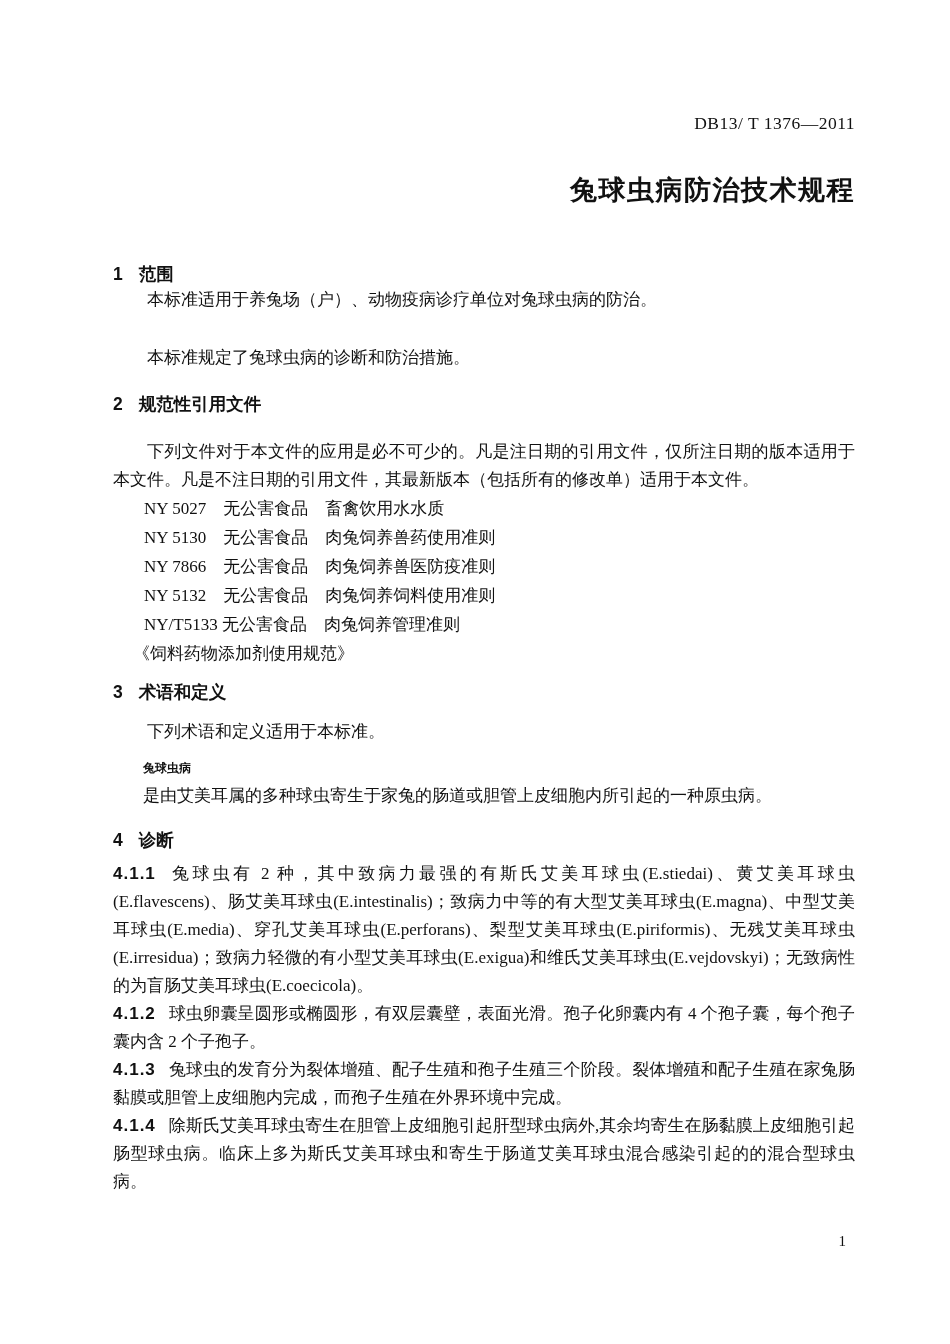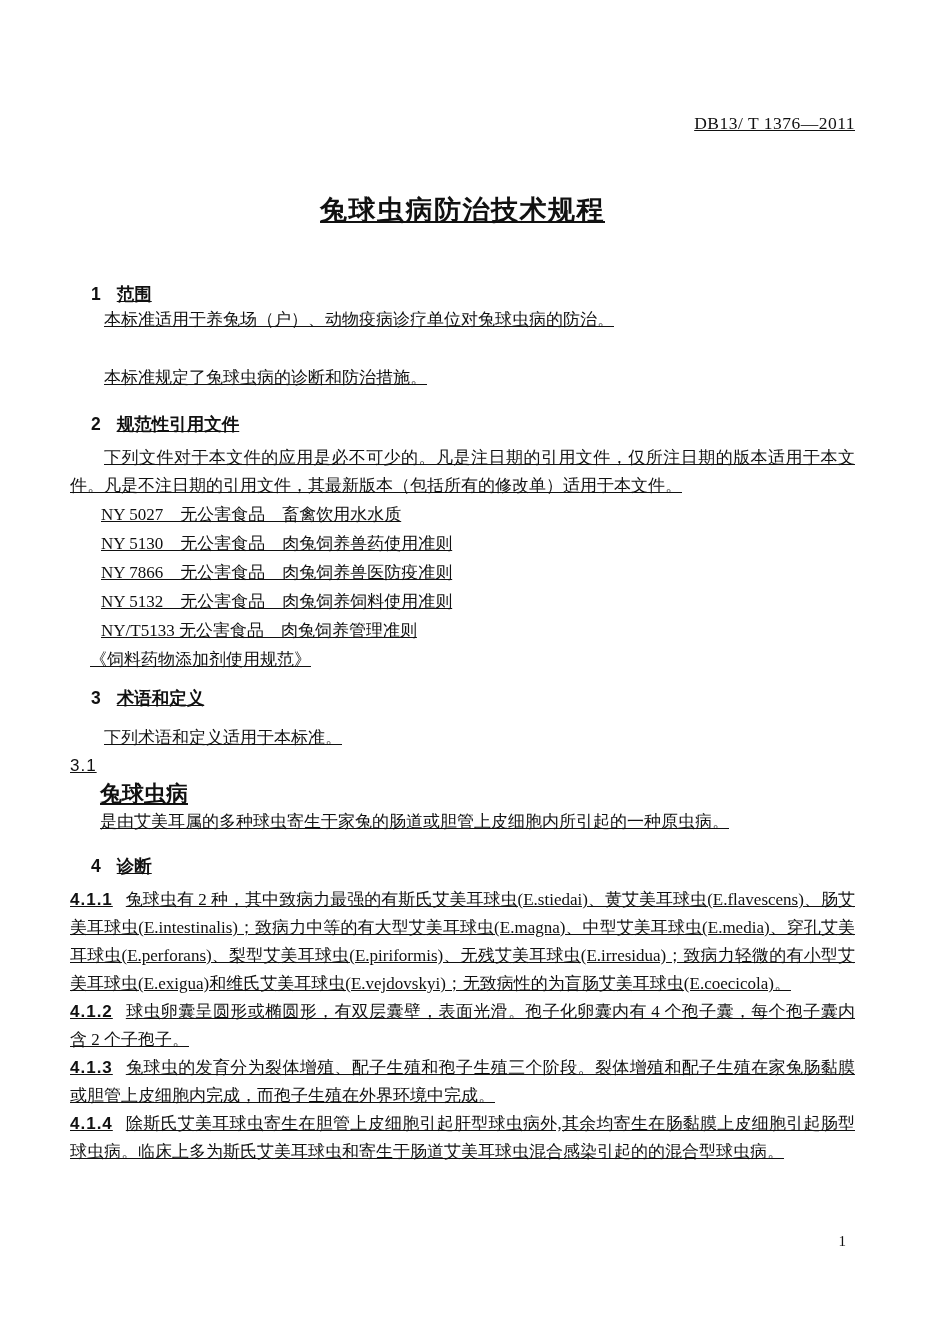--- a/index.html
+++ b/index.html
@@ -11,83 +11,82 @@
     position: relative;
     width: 950px;
     height: 1344px;
     margin: 0 auto;
     background: #ffffff;
     color: #111111;
     font-family: "Liberation Serif", "DejaVu Serif", serif;
     font-size: 17px;
     overflow: hidden;
     box-sizing: border-box;
-    padding: 112px 95px 0 70px;
-    text-decoration: underline;
+    padding: 112px 95px 0 113px;
   }
   .doc-header {
     text-align: right;
     font-size: 17.5px;
     line-height: 22px;
     letter-spacing: 0.5px;
   }
   .doc-title {
-    margin-top: 56px;
-    text-align: center;
+    margin-top: 36px;
+    text-align: right;
     font-family: "Liberation Sans", "DejaVu Sans", sans-serif;
     font-weight: bold;
     font-size: 27px;
     line-height: 40px;
     letter-spacing: 1.5px;
   }
   .sec-heading {
     font-family: "Liberation Sans", "DejaVu Sans", sans-serif;
     font-weight: bold;
     font-size: 17.5px;
     line-height: 24px;
-    margin-left: 21px;
   }
   .sec-heading .hnum {
     display: inline-block;
     margin-right: 15px;
     letter-spacing: 1px;
   }
   .mt-h1 { margin-top: 52px; }
   .mt-h2 { margin-top: 20px; }
   .mt-h3 { margin-top: 12px; }
   .mt-h4 { margin-top: 18px; }
   .mt-h41 { margin-top: 16px; }
   .body-par {
     margin: 0;
     line-height: 28px;
     text-align: justify;
   }
   .ind { text-indent: 2em; }
   .mt-p1 { margin-top: 30px; }
-  .mt-p2 { margin-top: 8px; }
+  .mt-p2 { margin-top: 22px; }
   .mt-p3 { margin-top: 14px; }
   .ref-list { margin-top: 0; }
   .ref-item {
     line-height: 29px;
     padding-left: 31px;
     white-space: pre-wrap;
   }
   .ref-item.book { padding-left: 20px; }
   .term-num {
     font-family: "Liberation Sans", "DejaVu Sans", sans-serif;
     font-size: 17px;
     line-height: 28px;
     letter-spacing: 1px;
   }
   .term-name {
     font-family: "Liberation Sans", "DejaVu Sans", sans-serif;
     font-weight: bold;
-    font-size: 22px;
+    font-size: 12px;
     line-height: 28px;
     padding-left: 30px;
+    margin-top: 8px;
   }
   .term-def {
     line-height: 28px;
     padding-left: 30px;
     margin: 0;
     text-align: justify;
   }
   .clause {
     margin: 0;
     line-height: 28px;
@@ -135,21 +134,20 @@
     <div class="ref-item">NY 7866　无公害食品　肉兔饲养兽医防疫准则</div>
     <div class="ref-item">NY 5132　无公害食品　肉兔饲养饲料使用准则</div>
     <div class="ref-item">NY/T5133 无公害食品　肉兔饲养管理准则</div>
     <div class="ref-item book">《饲料药物添加剂使用规范》</div>
   </div>
 
   <div class="sec-heading mt-h3">
     <span class="hnum">3</span><span>术语和定义</span>
   </div>
   <p class="body-par ind mt-p3">下列术语和定义适用于本标准。</p>
-  <div class="term-num">3.1</div>
   <div class="term-name">兔球虫病</div>
   <p class="term-def">是由艾美耳属的多种球虫寄生于家兔的肠道或胆管上皮细胞内所引起的一种原虫病。</p>
 
   <div class="sec-heading mt-h4">
     <span class="hnum">4</span><span>诊断</span>
   </div>
 
   <p class="clause first">
     <span class="cnum">4.1.1</span><span>兔球虫有 2 种，其中致病力最强的有斯氏艾美耳球虫(E.stiedai)、黄艾美耳球虫(E.flavescens)、肠艾美耳球虫(E.intestinalis)；致病力中等的有大型艾美耳球虫(E.magna)、中型艾美耳球虫(E.media)、穿孔艾美耳球虫(E.perforans)、梨型艾美耳球虫(E.piriformis)、无残艾美耳球虫(E.irresidua)；致病力轻微的有小型艾美耳球虫(E.exigua)和维氏艾美耳球虫(E.vejdovskyi)；无致病性的为盲肠艾美耳球虫(E.coecicola)。</span>
   </p>

